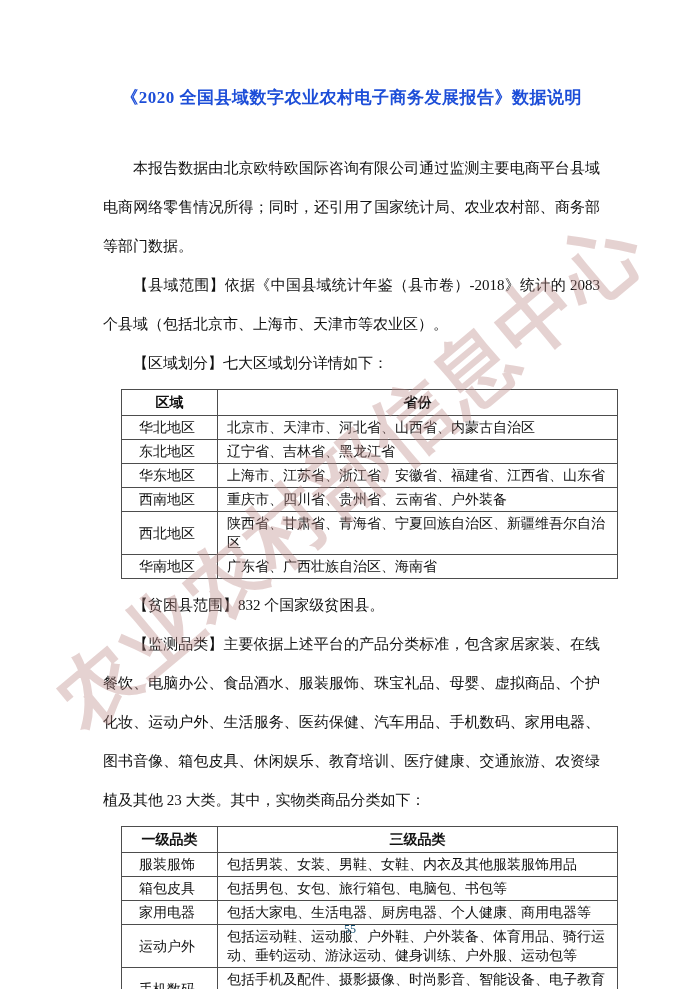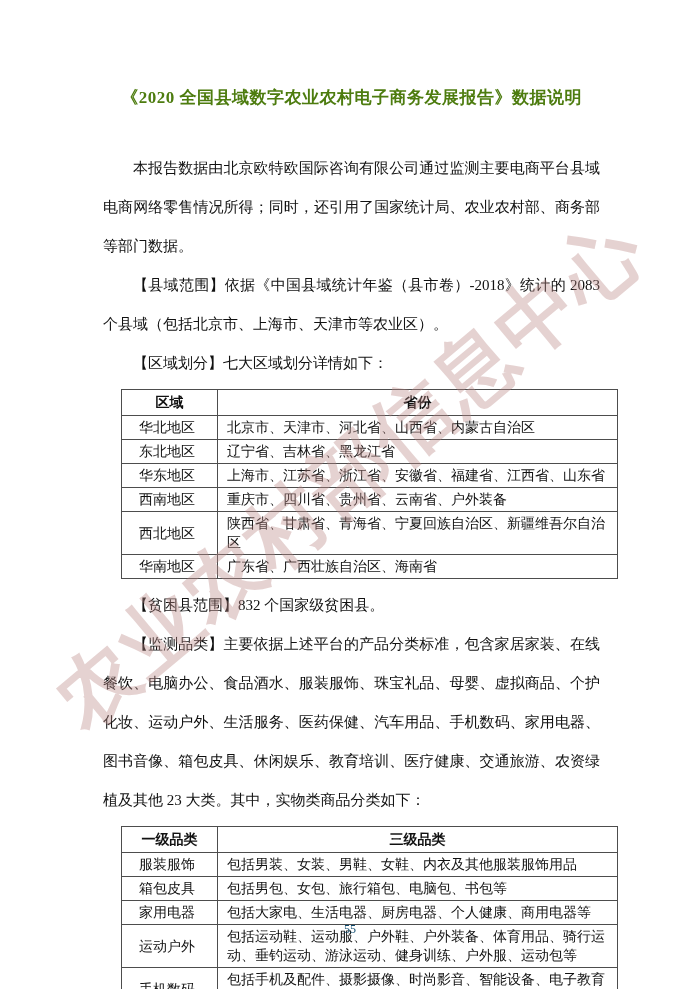--- a/index.html
+++ b/index.html
@@ -19,21 +19,21 @@
     left: 103px;
     top: 86px;
     width: 497px;
   }
   .doc-title {
     font-size: 17px;
     font-weight: bold;
     text-align: center;
     letter-spacing: 0.5px;
     margin-bottom: 40px;
-    color: #4d7c0f;
+    color: #1d4ed8;
   }
   .para {
     font-size: 15px;
     line-height: 39px;
     text-align: justify;
     text-indent: 2em;
     color: #111;
   }
   table.doc-table {
     width: 100%;

